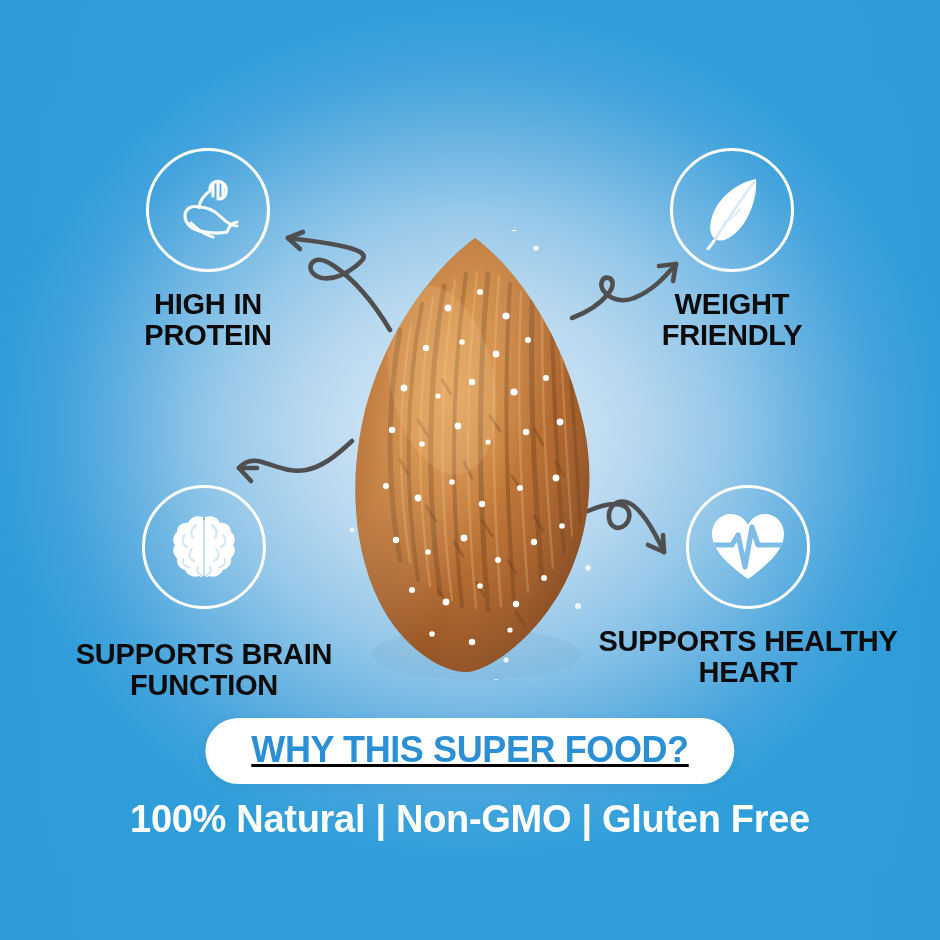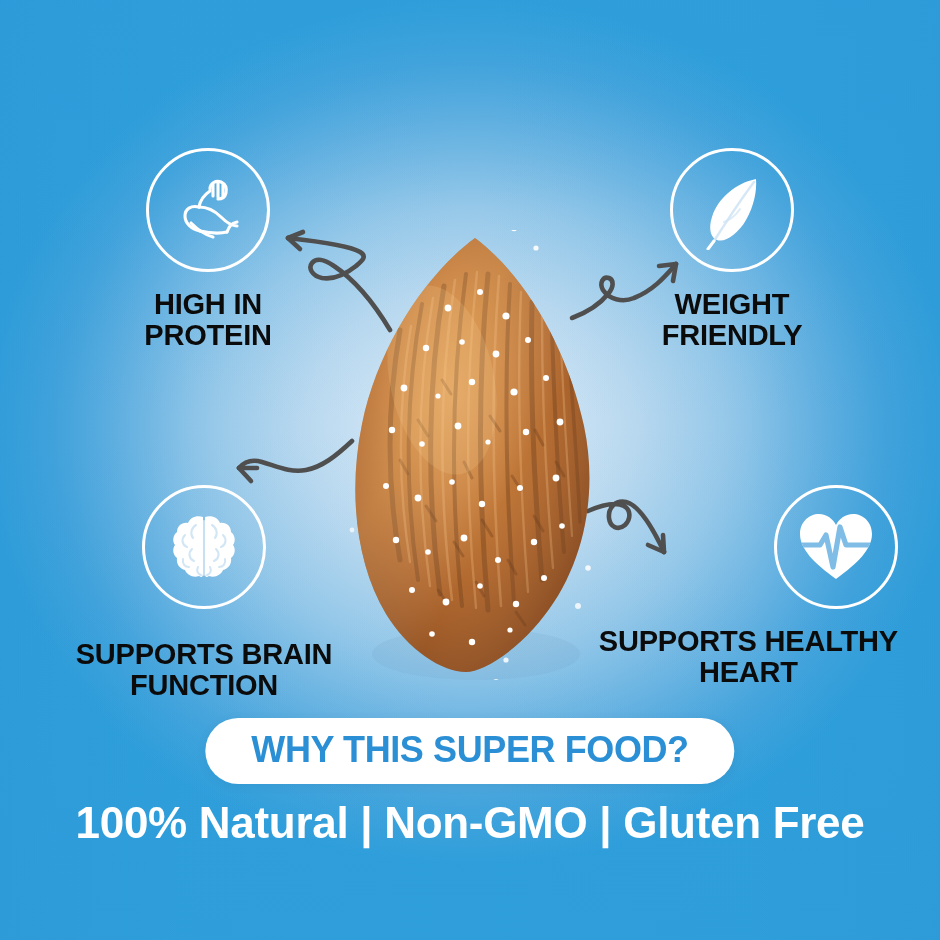--- a/index.html
+++ b/index.html
@@ -77,21 +77,21 @@
     font-weight: bold;
     line-height: 1.08;
     letter-spacing: -0.2px;
     text-align: center;
     white-space: pre-line;
   }
 
   #feature-protein { left: 78px;  top: 148px; width: 260px; }
   #feature-weight  { left: 602px; top: 148px; width: 260px; }
   #feature-brain   { left: 60px;  top: 485px; width: 288px; gap: 13px; }
-  #feature-heart   { left: 598px; top: 485px; width: 300px; align-items: flex-end; }
+  #feature-heart   { left: 598px; top: 485px; width: 300px; }
 
   
   #arrows {
     position: absolute;
     inset: 0;
     pointer-events: none;
   }
 
   
   #almond-wrap {
@@ -105,37 +105,38 @@
   
   #headline-pill {
     position: absolute;
     left: 50%;
     transform: translateX(-50%);
     top: 718px;
     background: #ffffff;
     border-radius: 40px;
     padding: 14px 46px 16px;
     box-shadow: 0 2px 10px rgba(20,80,130,0.10);
+    text-decoration: underline;
   }
   #headline-text {
     color: #2a8fd4;
     font-size: 36px;
     font-weight: bold;
     letter-spacing: -0.4px;
     white-space: nowrap;
     line-height: 1;
   }
   #tagline {
     position: absolute;
     left: 0;
     right: 0;
     top: 798px;
     text-align: center;
     color: #ffffff;
-    font-size: 44px;
+    font-size: 38px;
     font-weight: bold;
     letter-spacing: -0.3px;
     white-space: nowrap;
   }
 </style>
 </head>
 <body>
 
 <div id="poster">
 

